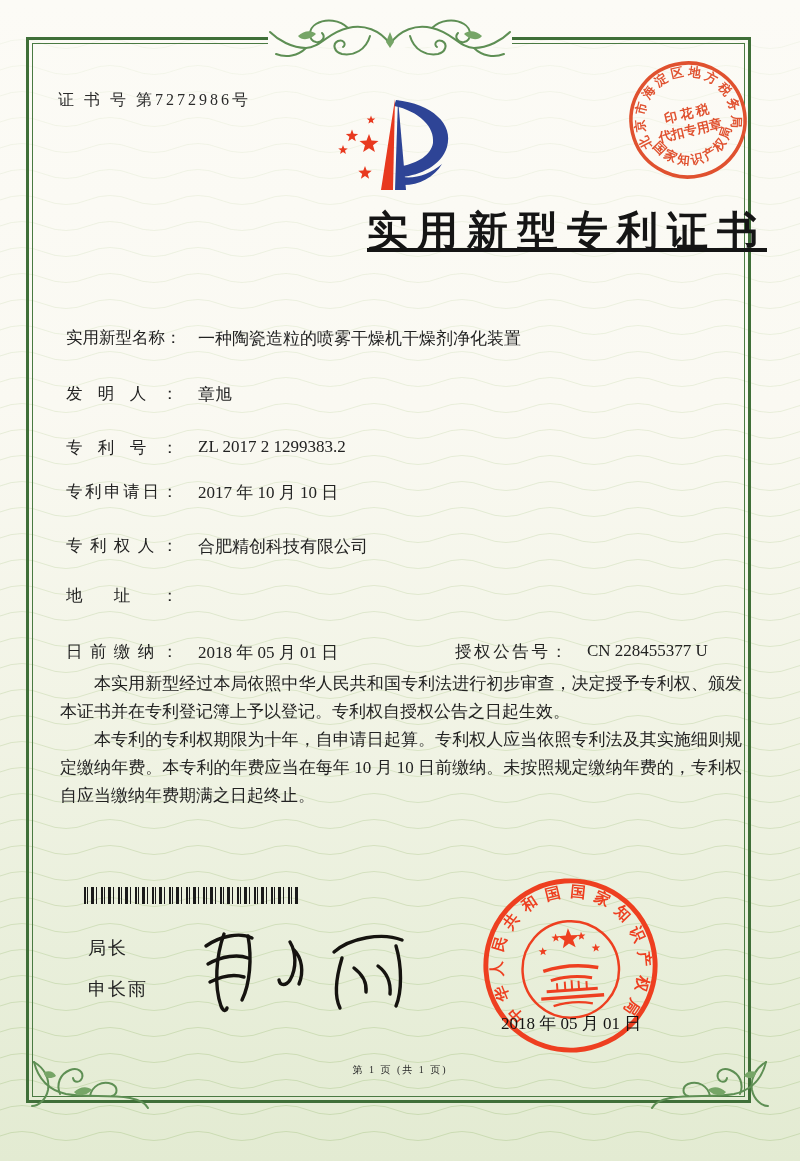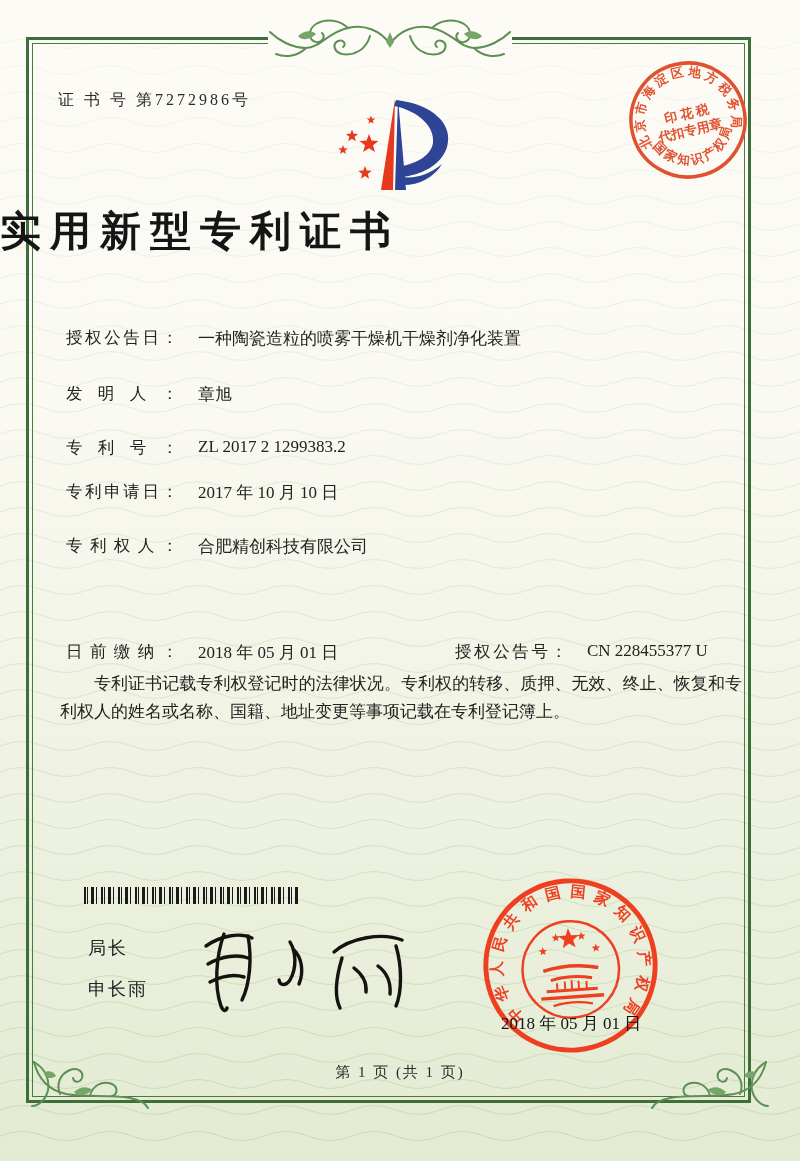--- a/index.html
+++ b/index.html
@@ -13,39 +13,39 @@
   #frame{
     position:absolute;left:26px;top:37px;width:725px;height:1066px;
     border:3px solid #3f6f38;z-index:1;box-sizing:border-box;
   }
   #frame-inner{
     position:absolute;left:3px;top:3px;right:3px;bottom:3px;
     border:1px solid #4a7a42;
   }
   .abs{position:absolute;z-index:2;}
   #cert-no{left:58px;top:90px;font-size:16px;letter-spacing:3px;color:#2b2b2b;}
-  #title{left:0;top:204px;width:767px;text-align:left;font-size:41px;font-weight:bold;letter-spacing:9px;color:#151515;}
+  #title{left:0;top:204px;width:767px;text-align:right;font-size:41px;font-weight:bold;letter-spacing:9px;color:#151515;text-decoration:underline;}
   #logo{left:332px;top:92px;width:160px;height:112px;}
   #tax-stamp{left:618px;top:50px;width:140px;height:140px;z-index:3;}
   .row{left:66px;font-size:17px;white-space:nowrap;}
   .row .lbl{display:inline-block;width:112px;text-align:justify;text-align-last:justify;font-size:16.5px;vertical-align:top;}
   .row .val{margin-left:20px;}
   #row-address{white-space:normal;display:flex;}
   #row-address .val{width:486px;line-height:1.55;}
   #row-grant-no{left:455px;}
   #paragraphs{left:60px;top:670px;width:682px;font-size:17px;line-height:1.64;text-align:justify;}
   #paragraphs p{margin:0;text-indent:2em;}
   #barcode{left:84px;top:887px;width:215px;height:17px;
     background:repeating-linear-gradient(90deg,#1a1a1a 0 2px,transparent 2px 3px,#1a1a1a 3px 4px,transparent 4px 7px,#1a1a1a 7px 10px,transparent 10px 12px,#1a1a1a 12px 13px,transparent 13px 17px);}
   #sig-title{left:88px;top:936px;font-size:18px;letter-spacing:2px;text-align:center;}
   #sig-name{left:88px;top:977px;font-size:18px;letter-spacing:2px;}
   #signature{left:190px;top:908px;width:230px;height:118px;z-index:3;}
   #office-seal{left:477px;top:872px;width:187px;height:187px;z-index:2;}
   #seal-date{left:470px;top:1012px;width:202px;text-align:center;font-size:17px;color:#131313;z-index:3;}
-  #footer{left:0;top:1063px;width:800px;text-align:center;font-size:15px;letter-spacing:2px;color:#2b2b2b;}
+  #footer{left:0;top:1063px;width:800px;text-align:center;font-size:10px;letter-spacing:2px;color:#2b2b2b;}
   .orn{z-index:3;}
   #orn-top{left:268px;top:14px;width:244px;height:52px;}
   #orn-bl{left:30px;top:1058px;width:120px;height:52px;}
   #orn-br{left:650px;top:1058px;width:120px;height:52px;transform:scaleX(-1);}
   svg text{font-family:"Liberation Serif","DejaVu Serif",serif;}
 </style>
 </head>
 <body>
 
 <svg id="waves" xmlns="http://www.w3.org/2000/svg">
@@ -184,45 +184,47 @@
         <text transform="translate(14.6,41.5) rotate(-19.3)" text-anchor="middle" font-size="12.5" font-weight="bold" fill="#e0512f">产</text>
         <text transform="translate(27.5,34.4) rotate(-38.7)" text-anchor="middle" font-size="12.5" font-weight="bold" fill="#e0512f">权</text>
         <text transform="translate(37.3,23.3) rotate(-58.0)" text-anchor="middle" font-size="12.5" font-weight="bold" fill="#e0512f">局</text>
       </g>
   </g>
 </svg>
 
 <div id="title" class="abs">实用新型专利证书</div>
 
 <div class="abs row" style="top:327px">
-  <span class="lbl">授权公告日：</span><span class="val">一种陶瓷造粒的喷雾干燥机干燥剂净化装置</span>
+  <span class="lbl">实用新型名称：</span><span class="val">一种陶瓷造粒的喷雾干燥机干燥剂净化装置</span>
 </div>
 <div class="abs row" style="top:383px">
   <span class="lbl">发明人：</span><span class="val">章旭</span>
 </div>
 <div class="abs row" style="top:437px">
   <span class="lbl">专利号：</span><span class="val">ZL 2017 2 1299383.2</span>
 </div>
 <div class="abs row" style="top:481px">
   <span class="lbl">专利申请日：</span><span class="val">2017 年 10 月 10 日</span>
 </div>
 <div class="abs row" style="top:535px">
   <span class="lbl">专利权人：</span><span class="val">合肥精创科技有限公司</span>
 </div>
 <div id="row-address" class="abs row" style="top:585px">
+  <span class="lbl">地址：</span>
 </div>
 <div class="abs row" style="top:641px">
   <span class="lbl">日前缴纳：</span><span class="val">2018 年 05 月 01 日</span>
 </div>
 <div id="row-grant-no" class="abs row" style="top:641px">
   <span class="lbl">授权公告号：</span><span class="val">CN 228455377 U</span>
 </div>
 
 <div id="paragraphs" class="abs">
-  <p>专利证书记载专利权登记时的法律状况。专利权的转移、质押、无效、终止、恢复和专利权人的姓名或名称、国籍、地址变更等事项记载在专利登记簿上。</p>
+  <p>本实用新型经过本局依照中华人民共和国专利法进行初步审查，决定授予专利权、颁发本证书并在专利登记簿上予以登记。专利权自授权公告之日起生效。</p>
+  <p>本专利的专利权期限为十年，自申请日起算。专利权人应当依照专利法及其实施细则规定缴纳年费。本专利的年费应当在每年 10 月 10 日前缴纳。未按照规定缴纳年费的，专利权自应当缴纳年费期满之日起终止。</p>
 </div>
 
 <div id="barcode" class="abs"></div>
 
 <div id="sig-title" class="abs">局长</div>
 <div id="sig-name" class="abs">申长雨</div>
 
 <svg id="signature" class="abs" viewBox="0 0 230 118" xmlns="http://www.w3.org/2000/svg">
   <g fill="none" stroke="#15130f" stroke-width="3.4" stroke-linecap="round">
     <path d="M34,26 C26,48 24,78 31,98 C33,103 36,104 37,100"></path>

